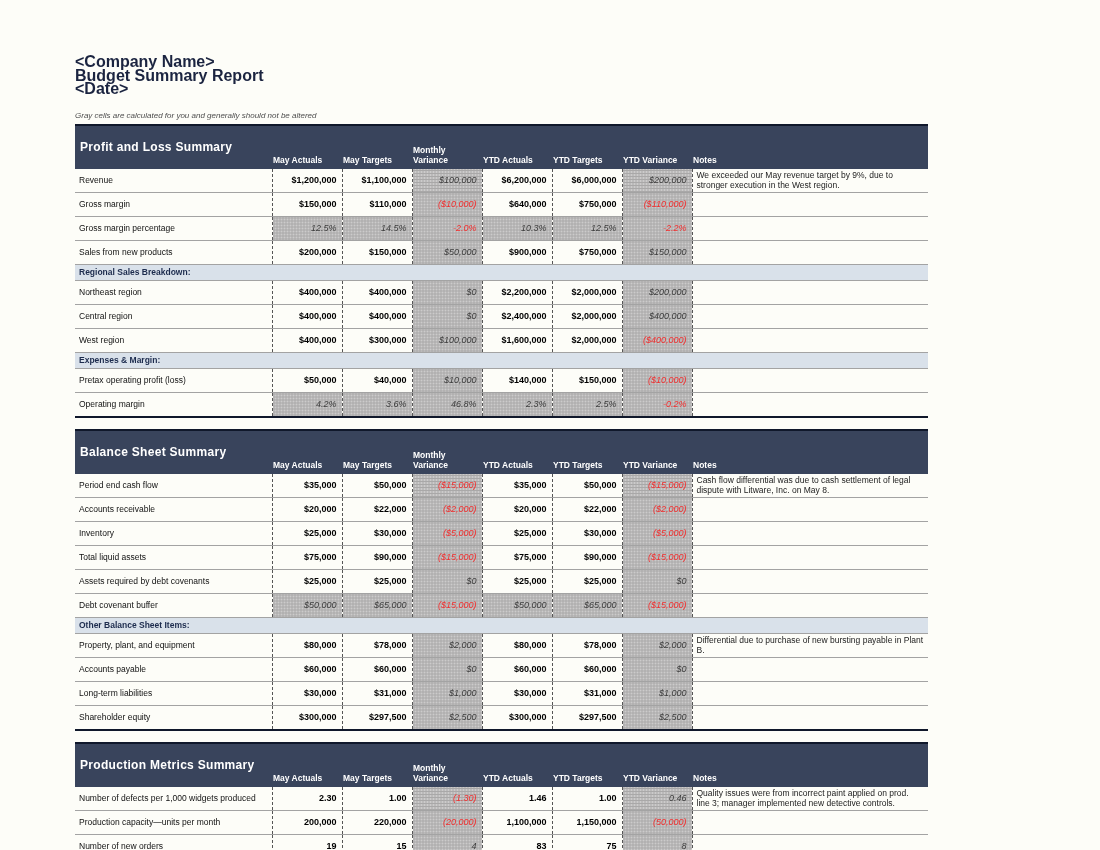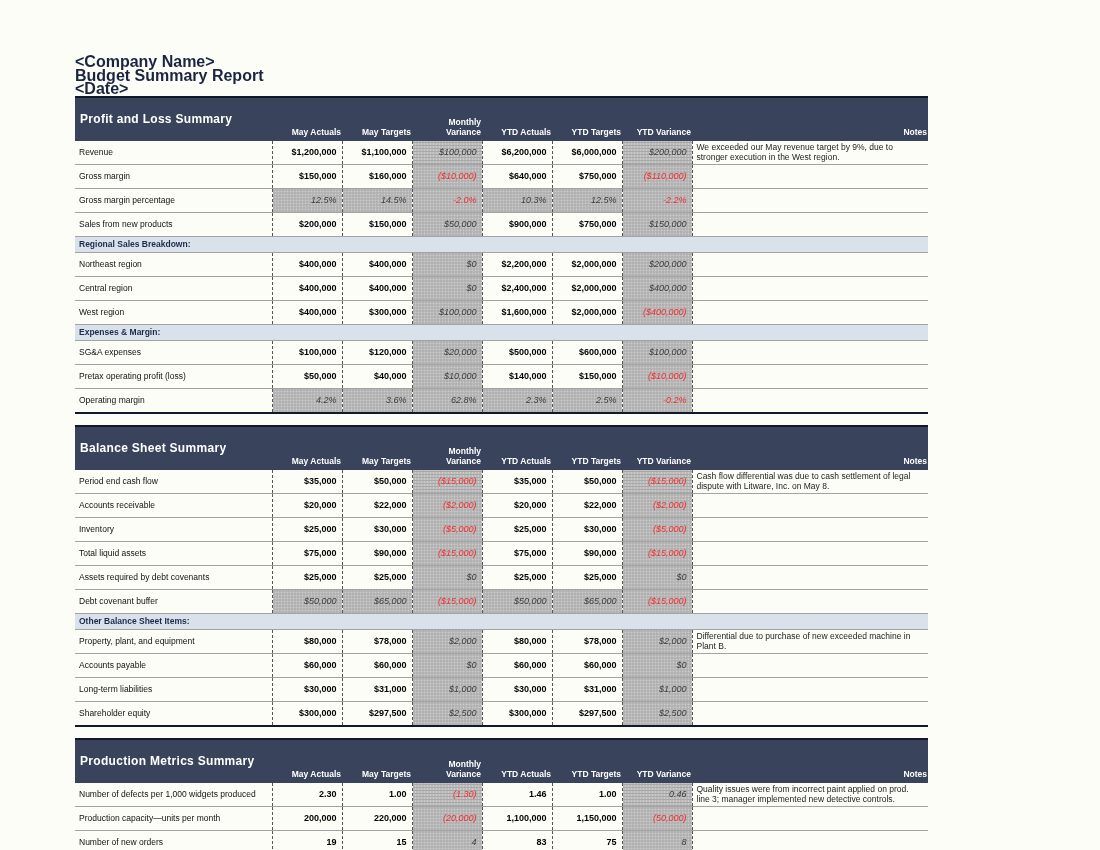--- a/index.html
+++ b/index.html
@@ -48,21 +48,21 @@
     font-weight: bold;
     text-align: left;
     padding-left: 5px;
     vertical-align: middle;
     letter-spacing: 0.3px;
   }
   th.col {
     color: #ffffff;
     font-size: 8.5px;
     font-weight: bold;
-    text-align: right;
+    text-align: left;
     vertical-align: bottom;
     padding-bottom: 4px;
     line-height: 10px;
   }
   tbody td {
     border-bottom: 1px solid #a3a3a3;
     height: 21px;
     overflow: hidden;
   }
   td.label {
@@ -106,20 +106,21 @@
 </style>
 </head>
 <body>
 
 <div class="page">
   <div class="doc-header">
     <div>&lt;Company Name&gt;</div>
     <div>Budget Summary Report</div>
     <div>&lt;Date&gt;</div>
   </div>
+  <div class="gray-note">Gray cells are calculated for you and generally should not be altered</div>
   <div id="tables">
       <table class="report">
         <colgroup>
           <col style="width: 197px;">
           <col style="width: 70px;">
           <col style="width: 70px;">
           <col style="width: 70px;">
           <col style="width: 70px;">
           <col style="width: 70px;">
           <col style="width: 70px;">
@@ -144,21 +145,21 @@
             <td class="v input">$1,100,000</td>
             <td class="v calc">$100,000</td>
             <td class="v input">$6,200,000</td>
             <td class="v input">$6,000,000</td>
             <td class="v calc">$200,000</td>
             <td class="notes">We exceeded our May revenue target by 9%, due to stronger execution in the West region.</td>
           </tr>
           <tr>
             <td class="label">Gross margin</td>
             <td class="v input">$150,000</td>
-            <td class="v input">$160,000</td>
+            <td class="v input">$110,000</td>
             <td class="v neg">($10,000)</td>
             <td class="v input">$640,000</td>
             <td class="v input">$750,000</td>
             <td class="v neg">($110,000)</td>
             <td class="notes"></td>
           </tr>
           <tr>
             <td class="label">Gross margin percentage</td>
             <td class="v calc">12.5%</td>
             <td class="v calc">14.5%</td>
@@ -208,44 +209,34 @@
             <td class="v calc">$100,000</td>
             <td class="v input">$1,600,000</td>
             <td class="v input">$2,000,000</td>
             <td class="v neg">($400,000)</td>
             <td class="notes"></td>
           </tr>
           <tr class="section">
             <td colspan="8">Expenses &amp; Margin:</td>
           </tr>
           <tr>
-            <td class="label">SG&amp;A expenses</td>
-            <td class="v input">$100,000</td>
-            <td class="v input">$120,000</td>
-            <td class="v calc">$20,000</td>
-            <td class="v input">$500,000</td>
-            <td class="v input">$600,000</td>
-            <td class="v calc">$100,000</td>
-            <td class="notes"></td>
-          </tr>
-          <tr>
             <td class="label">Pretax operating profit (loss)</td>
             <td class="v input">$50,000</td>
             <td class="v input">$40,000</td>
             <td class="v calc">$10,000</td>
             <td class="v input">$140,000</td>
             <td class="v input">$150,000</td>
             <td class="v neg">($10,000)</td>
             <td class="notes"></td>
           </tr>
           <tr>
             <td class="label">Operating margin</td>
             <td class="v calc">4.2%</td>
             <td class="v calc">3.6%</td>
-            <td class="v calc">62.8%</td>
+            <td class="v calc">46.8%</td>
             <td class="v calc">2.3%</td>
             <td class="v calc">2.5%</td>
             <td class="v neg">-0.2%</td>
             <td class="notes"></td>
           </tr>
         </tbody>
       </table>
       <table class="report">
         <colgroup>
           <col style="width: 197px;">
@@ -334,21 +325,21 @@
             <td colspan="8">Other Balance Sheet Items:</td>
           </tr>
           <tr>
             <td class="label">Property, plant, and equipment</td>
             <td class="v input">$80,000</td>
             <td class="v input">$78,000</td>
             <td class="v calc">$2,000</td>
             <td class="v input">$80,000</td>
             <td class="v input">$78,000</td>
             <td class="v calc">$2,000</td>
-            <td class="notes">Differential due to purchase of new exceeded machine in Plant B.</td>
+            <td class="notes">Differential due to purchase of new bursting payable in Plant B.</td>
           </tr>
           <tr>
             <td class="label">Accounts payable</td>
             <td class="v input">$60,000</td>
             <td class="v input">$60,000</td>
             <td class="v calc">$0</td>
             <td class="v input">$60,000</td>
             <td class="v input">$60,000</td>
             <td class="v calc">$0</td>
             <td class="notes"></td>

